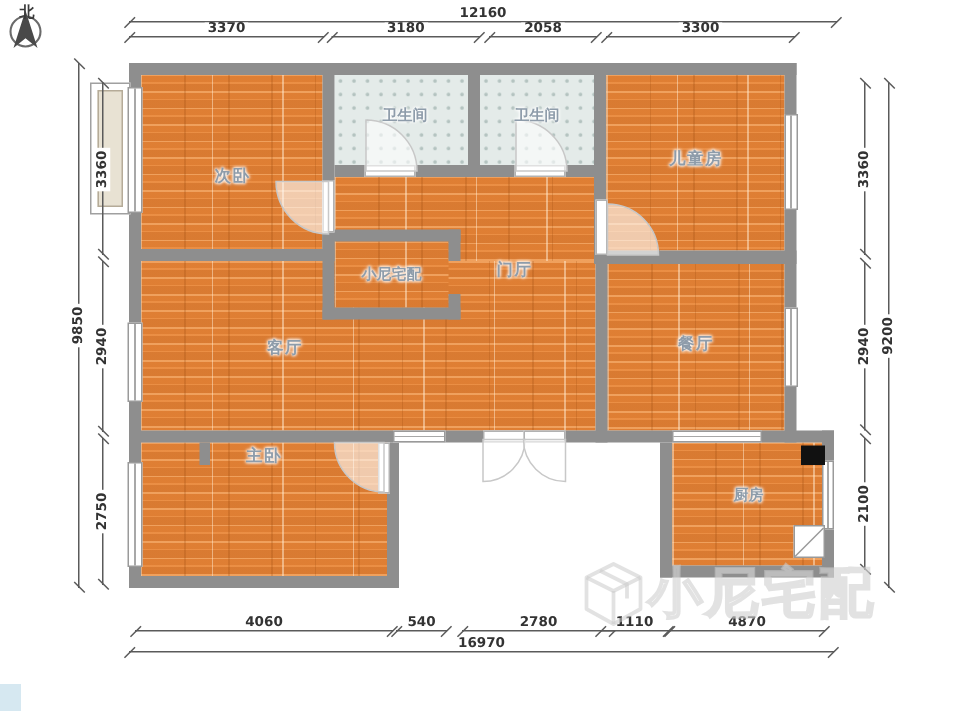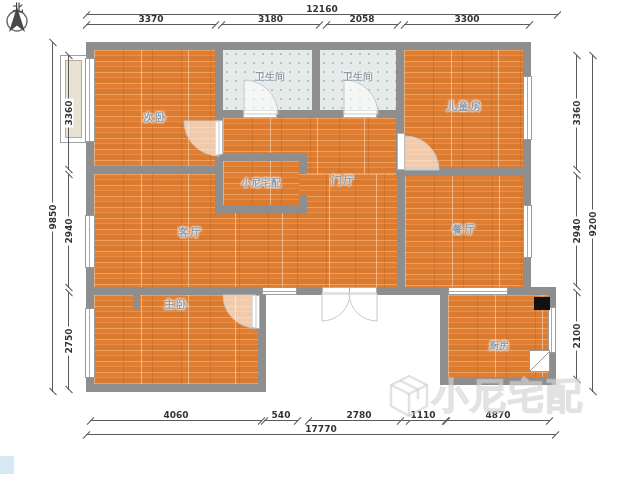--- a/index.html
+++ b/index.html
@@ -146,21 +146,21 @@
 
 <div class="rlabel" style="left:155px;top:117px">次卧</div>
 <div class="rlabel small" style="left:270px;top:77px">卫生间</div>
 <div class="rlabel small" style="left:358px;top:77px">卫生间</div>
 <div class="rlabel" style="left:464px;top:106px">儿童房</div>
 <div class="rlabel small" style="left:261px;top:183px">小尼宅配</div>
 <div class="rlabel" style="left:343px;top:180px">门厅</div>
 <div class="rlabel" style="left:190px;top:232px">客厅</div>
 <div class="rlabel" style="left:464px;top:229px">餐厅</div>
 <div class="rlabel" style="left:176px;top:304px">主卧</div>
-<div class="rlabel small" style="left:499px;top:346px">厨房</div>
+<div class="rlabel small" style="left:499px;top:330px">厨房</div>
 
 <div class="dim dim-h" style="left:86px;top:14px;width:472px">
     <span class="lbl">12160</span>
   </div>
 <div class="dim dim-h" style="left:86px;top:24px;width:130px">
     <span class="lbl">3370</span>
   </div>
 <div class="dim dim-h" style="left:221px;top:24px;width:99px">
     <span class="lbl">3180</span>
   </div>
@@ -180,21 +180,21 @@
 <div class="dim dim-h" style="left:308px;top:420px;width:102px">
     <span class="lbl">2780</span>
   </div>
 <div class="dim dim-h" style="left:400px;top:420px;width:46px">
     <span class="lbl">1110</span>
   </div>
 <div class="dim dim-h" style="left:446px;top:420px;width:104px">
     <span class="lbl">4870</span>
   </div>
 <div class="dim dim-h" style="left:86px;top:434px;width:470px">
-    <span class="lbl">17770</span>
+    <span class="lbl">16970</span>
   </div>
 
 <div class="dim dim-v" style="left:52px;top:42px;height:350px">
     <span class="lbl">9850</span>
   </div>
 <div class="dim dim-v" style="left:68px;top:55px;height:115px">
     <span class="lbl">3360</span>
   </div>
 <div class="dim dim-v" style="left:68px;top:174px;height:114px">
     <span class="lbl">2940</span>

